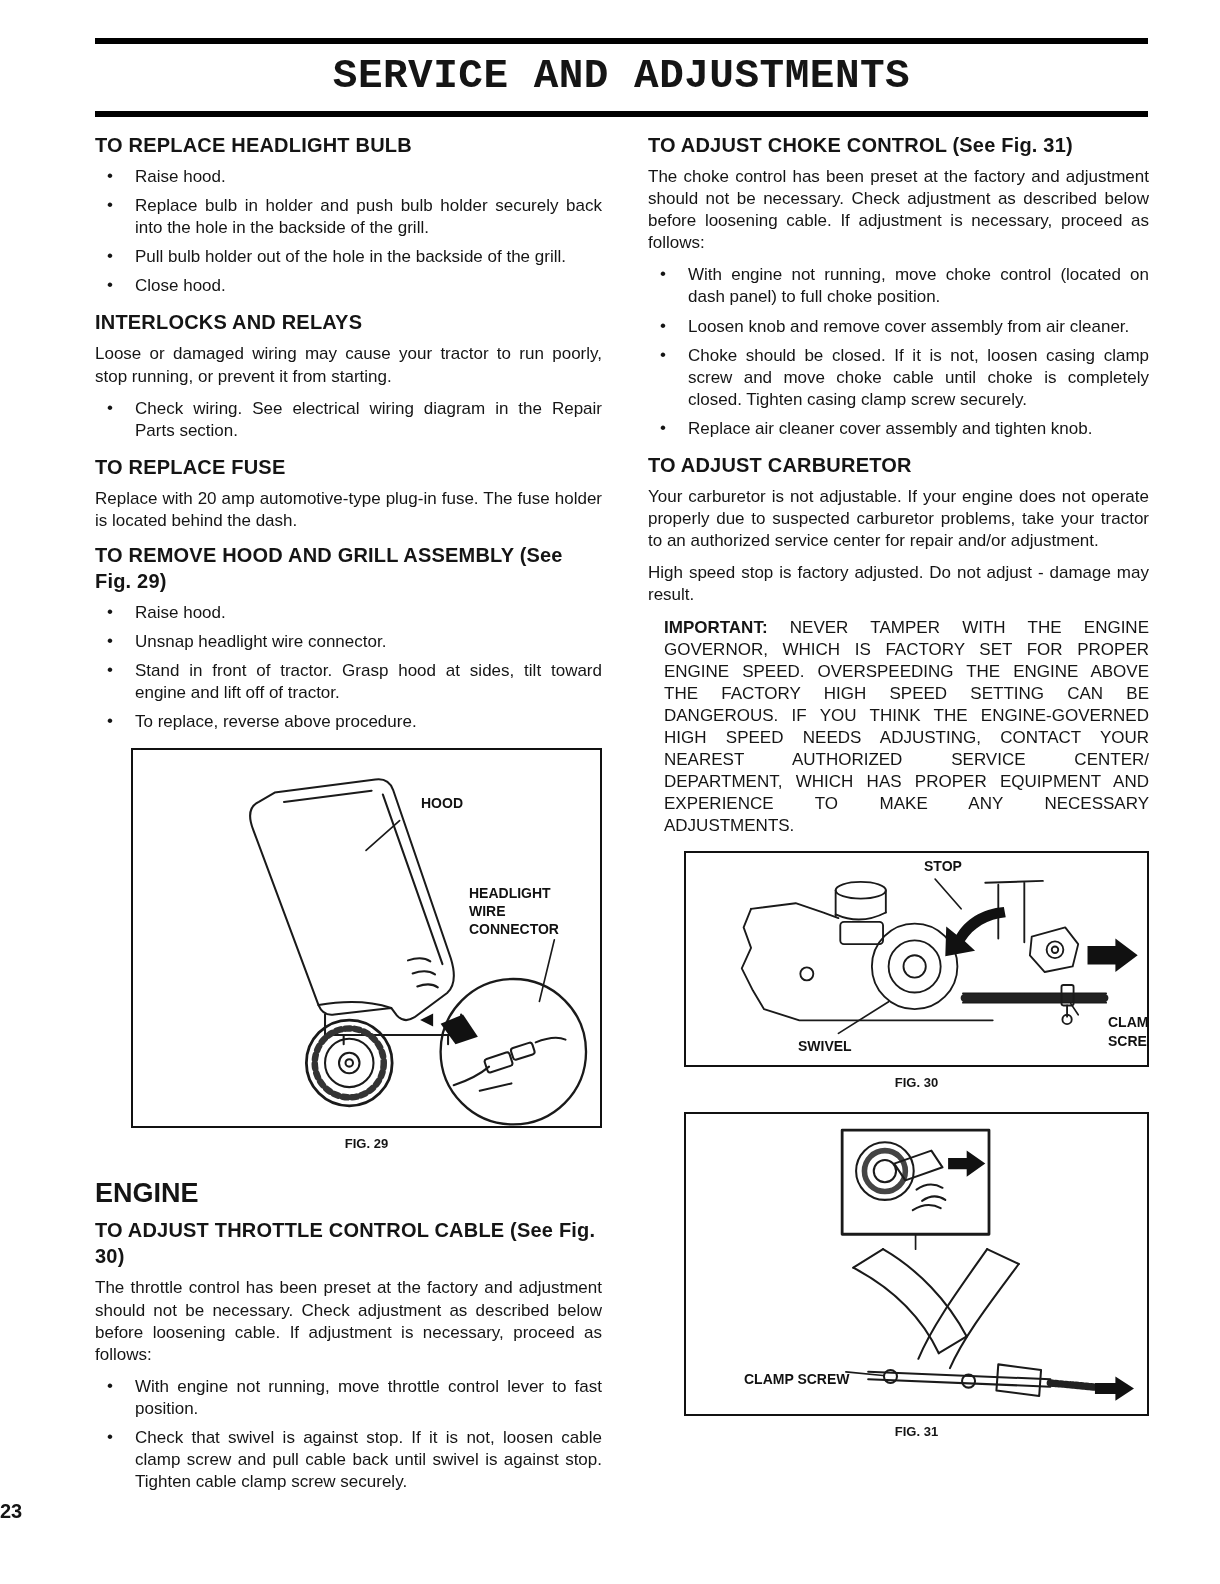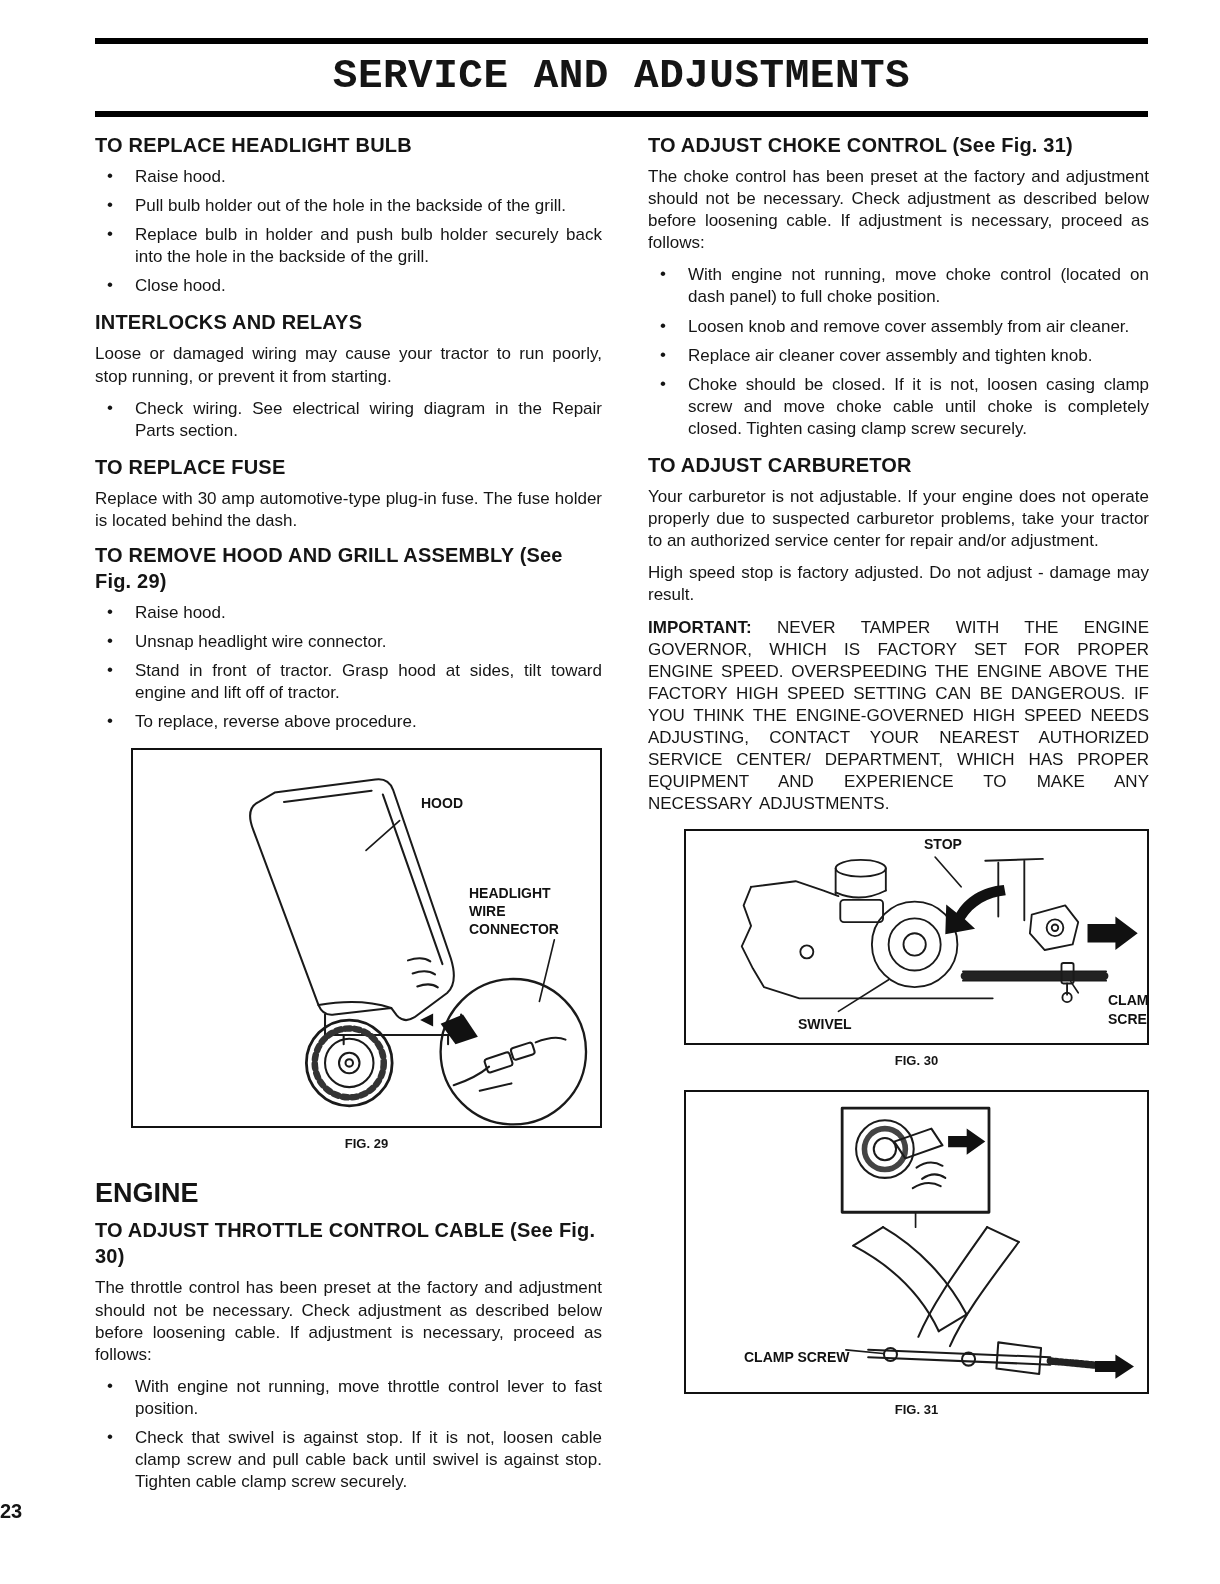--- a/index.html
+++ b/index.html
@@ -13,21 +13,21 @@
   .rule { height:6px; background:#000; }
   .title { text-align:center; font-size:41px; font-weight:bold; letter-spacing:0.5px; margin:6px 0 8px; }
   
   .col { position:absolute; top:132px; }
   .col-left  { left:95px;  width:507px; }
   .col-right { left:648px; width:501px; }
   .h2 { font-size:20px; font-weight:bold; margin:1px 0 8px; letter-spacing:0.2px; }
   .h2.first { margin-top:0; }
   .h1 { font-size:27px; font-weight:bold; margin:24px 0 6px; }
   .p { margin:0 0 10px; text-align:justify; }
-  .caps { text-align:justify; word-spacing:3px; }
+  .caps { text-align:justify; word-spacing:3px;margin-left:16px; }
   .imp-label { font-weight:bold; }
   ul.bullets { list-style:none; margin:2px 0 12px; padding:0; }
   ul.bullets li { position:relative; padding-left:40px; margin-bottom:7px; text-align:justify; }
   ul.bullets li::before { content:"\2022"; position:absolute; left:12px; top:-1px; }
   
   .figure { margin:14px 0 4px;padding-left:36px; }
   .fig-box { position:relative; border:2.5px solid #111; background:#fff; overflow:hidden; }
   .fig-box svg { display:block; width:100%; height:100%; }
   .fig-label { position:absolute; font-weight:bold; font-size:14px; line-height:1.3; color:#111; }
   .fig-caption { text-align:center; font-weight:bold; font-size:13px; margin:8px 0 2px; }
@@ -43,37 +43,37 @@
     <div class="title">SERVICE AND ADJUSTMENTS</div>
     <div class="rule"></div>
   </div>
 
   <div class="col col-left">
 
     <section>
       <div class="h2 first">TO REPLACE HEADLIGHT BULB</div>
       <ul class="bullets">
         <li>Raise hood.</li>
+        <li>Replace bulb in holder and push bulb holder securely back into the hole in the backside of the grill.</li>
         <li>Pull bulb holder out of the hole in the backside of the grill.</li>
-        <li>Replace bulb in holder and push bulb holder securely back into the hole in the backside of the grill.</li>
         <li>Close hood.</li>
       </ul>
     </section>
 
     <section>
       <div class="h2">INTERLOCKS AND RELAYS</div>
       <p class="p">Loose or damaged wiring may cause your tractor to run poorly, stop running, or prevent it from starting.</p>
       <ul class="bullets">
         <li>Check wiring. See electrical wiring diagram in the Repair Parts section.</li>
       </ul>
     </section>
 
     <section>
       <div class="h2">TO REPLACE FUSE</div>
-      <p class="p">Replace with 30 amp automotive-type plug-in fuse. The fuse holder is located behind the dash.</p>
+      <p class="p">Replace with 20 amp automotive-type plug-in fuse. The fuse holder is located behind the dash.</p>
     </section>
 
     <section>
       <div class="h2">TO REMOVE HOOD AND GRILL ASSEMBLY (See Fig. 29)</div>
       <ul class="bullets">
         <li>Raise hood.</li>
         <li>Unsnap headlight wire connector.</li>
         <li>Stand in front of tractor. Grasp hood at sides, tilt toward engine and lift off of tractor.</li>
         <li>To replace, reverse above procedure.</li>
       </ul>
@@ -138,22 +138,22 @@
   </div>
 
   <div class="col col-right">
 
     <section>
       <div class="h2 first">TO ADJUST CHOKE CONTROL (See Fig. 31)</div>
       <p class="p">The choke control has been preset at the factory and adjustment should not be necessary. Check adjustment as described below before loosening cable. If adjustment is necessary, proceed as follows:</p>
       <ul class="bullets">
         <li>With engine not running, move choke control (located on dash panel) to full choke position.</li>
         <li>Loosen knob and remove cover assembly from air cleaner.</li>
+        <li>Choke should be closed. If it is not, loosen casing clamp screw and move choke cable until choke is completely closed. Tighten casing clamp screw securely.</li>
         <li>Replace air cleaner cover assembly and tighten knob.</li>
-        <li>Choke should be closed. If it is not, loosen casing clamp screw and move choke cable until choke is completely closed. Tighten casing clamp screw securely.</li>
       </ul>
     </section>
 
     <section>
       <div class="h2">TO ADJUST CARBURETOR</div>
       <p class="p">Your carburetor is not adjustable. If your engine does not operate properly due to suspected carburetor problems, take your tractor to an authorized service center for repair and/or adjustment.</p>
       <p class="p">High speed stop is factory adjusted. Do not adjust - damage may result.</p>
       <p class="p caps">
         <span class="imp-label">IMPORTANT:</span>
         <span>NEVER TAMPER WITH THE ENGINE GOVERNOR, WHICH IS FACTORY SET FOR PROPER ENGINE SPEED. OVERSPEEDING THE ENGINE ABOVE THE FACTORY HIGH SPEED SETTING CAN BE DANGEROUS. IF YOU THINK THE ENGINE-GOVERNED HIGH SPEED NEEDS ADJUSTING, CONTACT YOUR NEAREST AUTHORIZED SERVICE CENTER/ DEPARTMENT, WHICH HAS PROPER EQUIPMENT AND EXPERIENCE TO MAKE ANY NECESSARY ADJUSTMENTS.</span>

